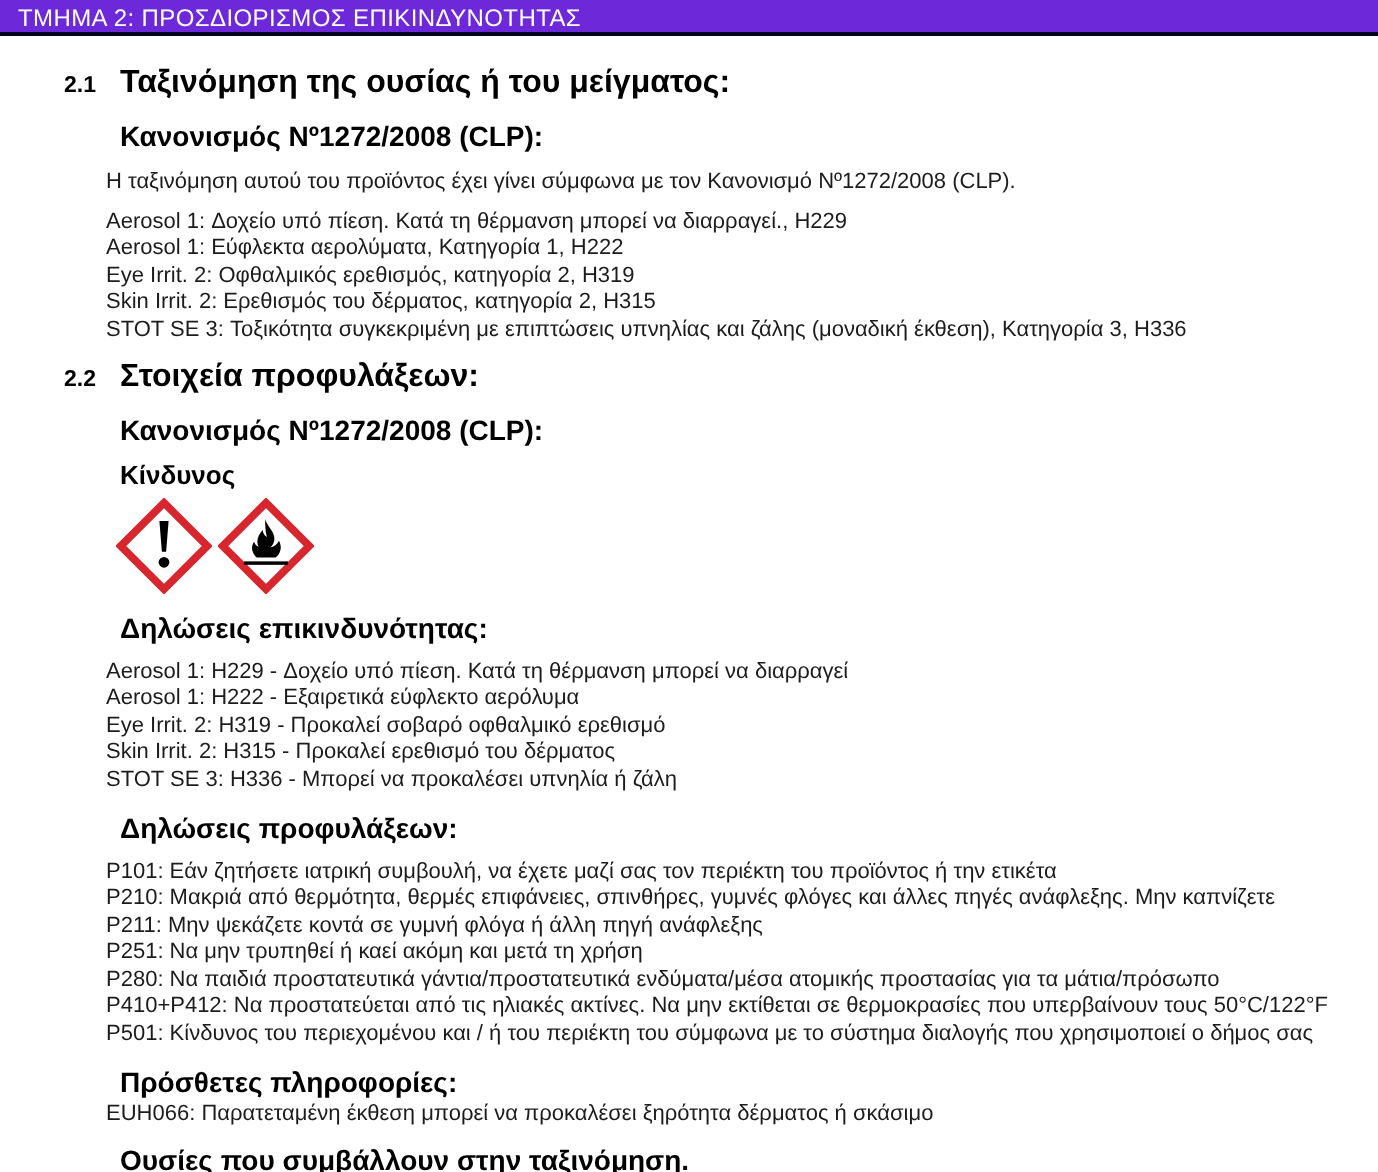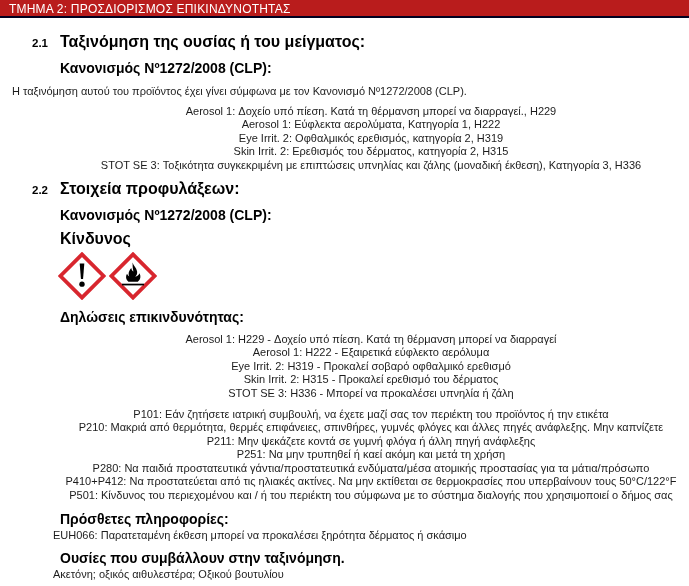--- a/index.html
+++ b/index.html
@@ -5,21 +5,21 @@
   * { margin: 0; padding: 0; box-sizing: border-box; }
   html, body { width: 689px; height: 586px; background: #ffffff; overflow: hidden; }
   body {
     font-family: "Liberation Sans", "DejaVu Sans", sans-serif;
     font-size: 11px;
     color: #1c1c1c;
   }
   .title-bar {
     width: 689px;
     height: 18px;
-    background: #b91c1c;
+    background: #6d28d9;
     border-bottom: 2px solid #000020;
     color: #ffffff;
     font-size: 12px;
     line-height: 18px;
     padding-left: 9px;
     letter-spacing: 0.2px;
     white-space: nowrap;
   }
   .content { padding-top: 7px; padding-left: 12px; }
   .sec-row {
@@ -46,32 +46,31 @@
     margin-top: 9px;
     font-weight: bold;
     font-size: 14px;
     color: #000;
     white-space: nowrap;
   }
   .sub-head-sm {
     margin-left: 48px;
     margin-top: 7px;
     font-weight: bold;
-    font-size: 16px;
+    font-size: 13px;
     color: #000;
     white-space: nowrap;
   }
   .body-line {
     margin-left: 41px;
     line-height: 13.4px;
     white-space: nowrap;
-    text-align: center;
   }
   .block { margin-top: 8px; }
-  .intro { margin-top: 9px; white-space: nowrap; }
+  .intro { margin-left: 41px; margin-top: 9px; white-space: nowrap; }
   .pictogram-row {
     margin-left: 46px;
     margin-top: 4px;
     display: flex;
     gap: 3px;
   }
   .pictogram { width: 48px; height: 48px; }
   .single-line { margin-left: 41px; margin-top: 2px; white-space: nowrap; }
 </style>
 </head>
@@ -117,20 +116,21 @@
 
   <div class="sub-head">Δηλώσεις επικινδυνότητας:</div>
   <div class="block">
     <div class="body-line">Aerosol 1: H229 - Δοχείο υπό πίεση. Κατά τη θέρμανση μπορεί να διαρραγεί</div>
     <div class="body-line">Aerosol 1: H222 - Εξαιρετικά εύφλεκτο αερόλυμα</div>
     <div class="body-line">Eye Irrit. 2: H319 - Προκαλεί σοβαρό οφθαλμικό ερεθισμό</div>
     <div class="body-line">Skin Irrit. 2: H315 - Προκαλεί ερεθισμό του δέρματος</div>
     <div class="body-line">STOT SE 3: H336 - Μπορεί να προκαλέσει υπνηλία ή ζάλη</div>
   </div>
 
+  <div class="sub-head">Δηλώσεις προφυλάξεων:</div>
   <div class="block">
     <div class="body-line">P101: Εάν ζητήσετε ιατρική συμβουλή, να έχετε μαζί σας τον περιέκτη του προϊόντος ή την ετικέτα</div>
     <div class="body-line">P210: Μακριά από θερμότητα, θερμές επιφάνειες, σπινθήρες, γυμνές φλόγες και άλλες πηγές ανάφλεξης. Μην καπνίζετε</div>
     <div class="body-line">P211: Μην ψεκάζετε κοντά σε γυμνή φλόγα ή άλλη πηγή ανάφλεξης</div>
     <div class="body-line">P251: Να μην τρυπηθεί ή καεί ακόμη και μετά τη χρήση</div>
     <div class="body-line">P280: Να παιδιά προστατευτικά γάντια/προστατευτικά ενδύματα/μέσα ατομικής προστασίας για τα μάτια/πρόσωπο</div>
     <div class="body-line">P410+P412: Να προστατεύεται από τις ηλιακές ακτίνες. Να μην εκτίθεται σε θερμοκρασίες που υπερβαίνουν τους 50°C/122°F</div>
     <div class="body-line">P501: Κίνδυνος του περιεχομένου και / ή του περιέκτη του σύμφωνα με το σύστημα διαλογής που χρησιμοποιεί ο δήμος σας</div>
   </div>
 

